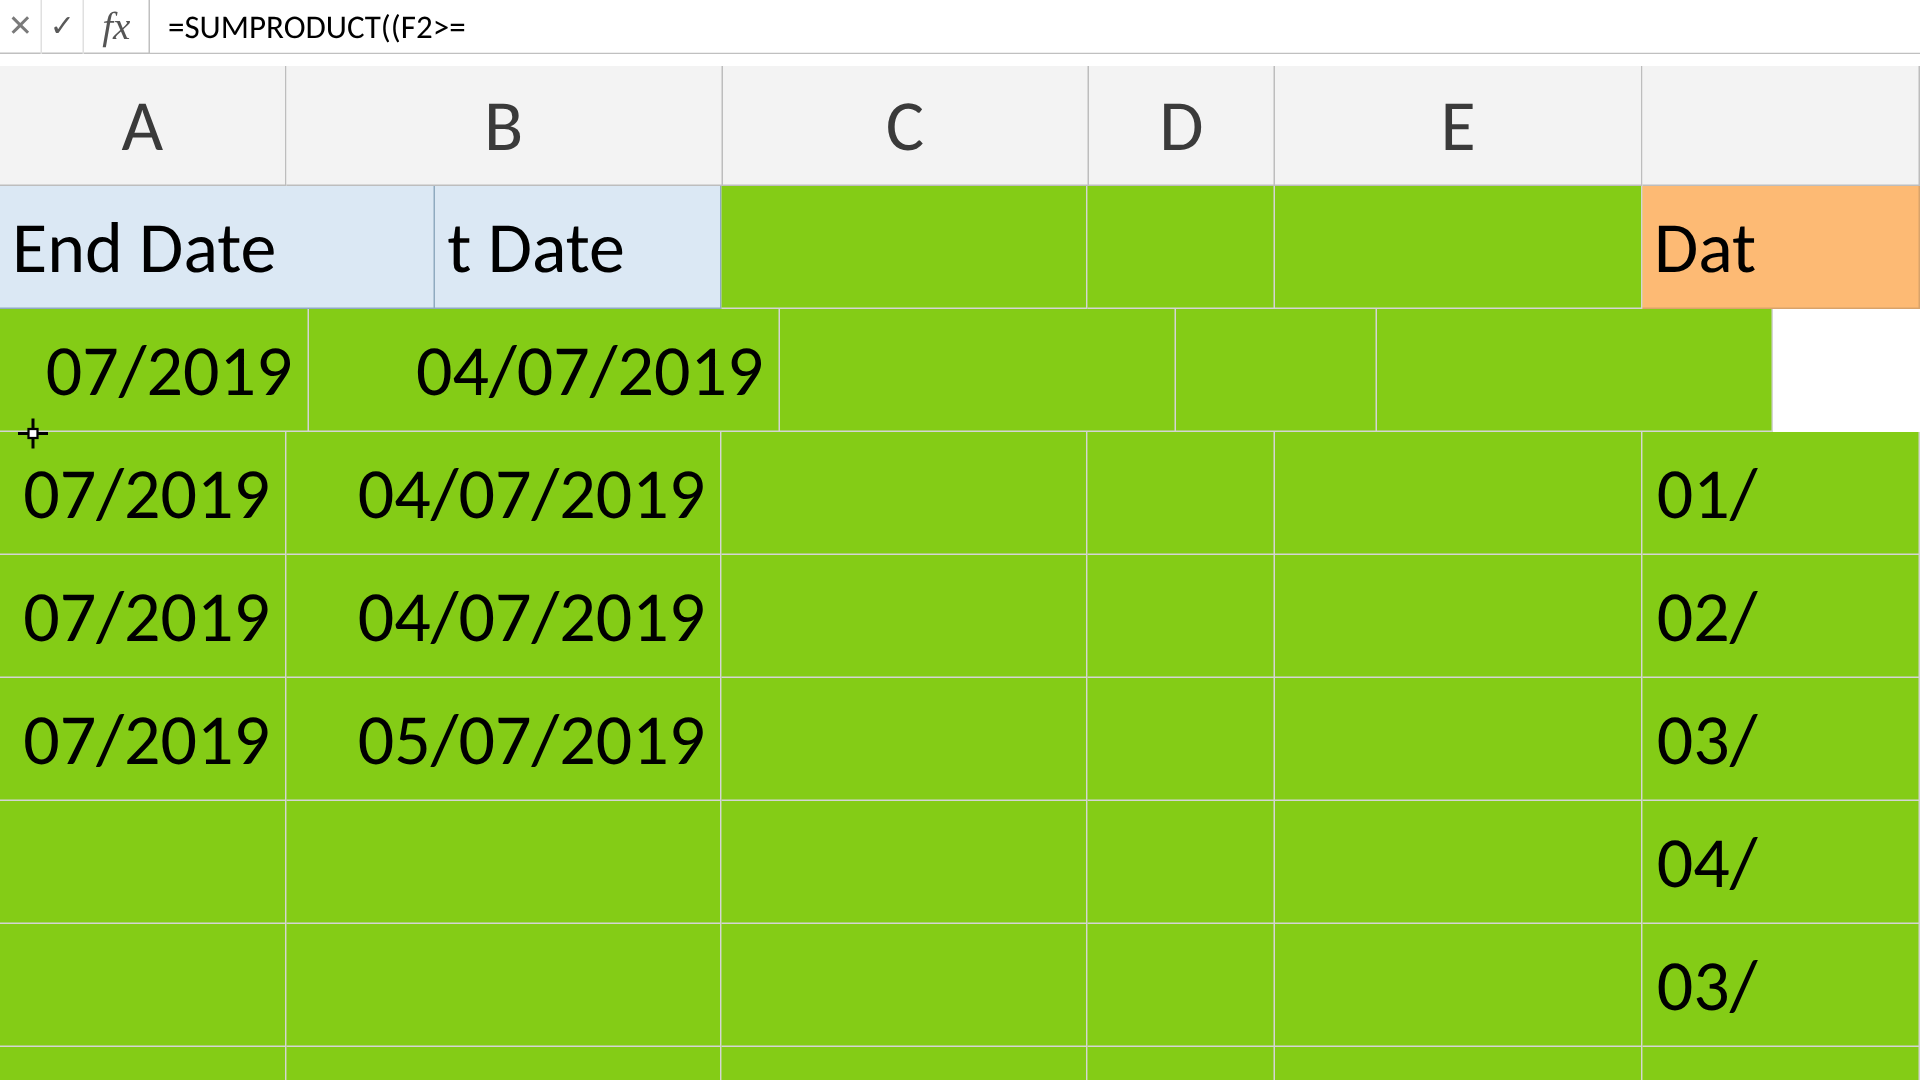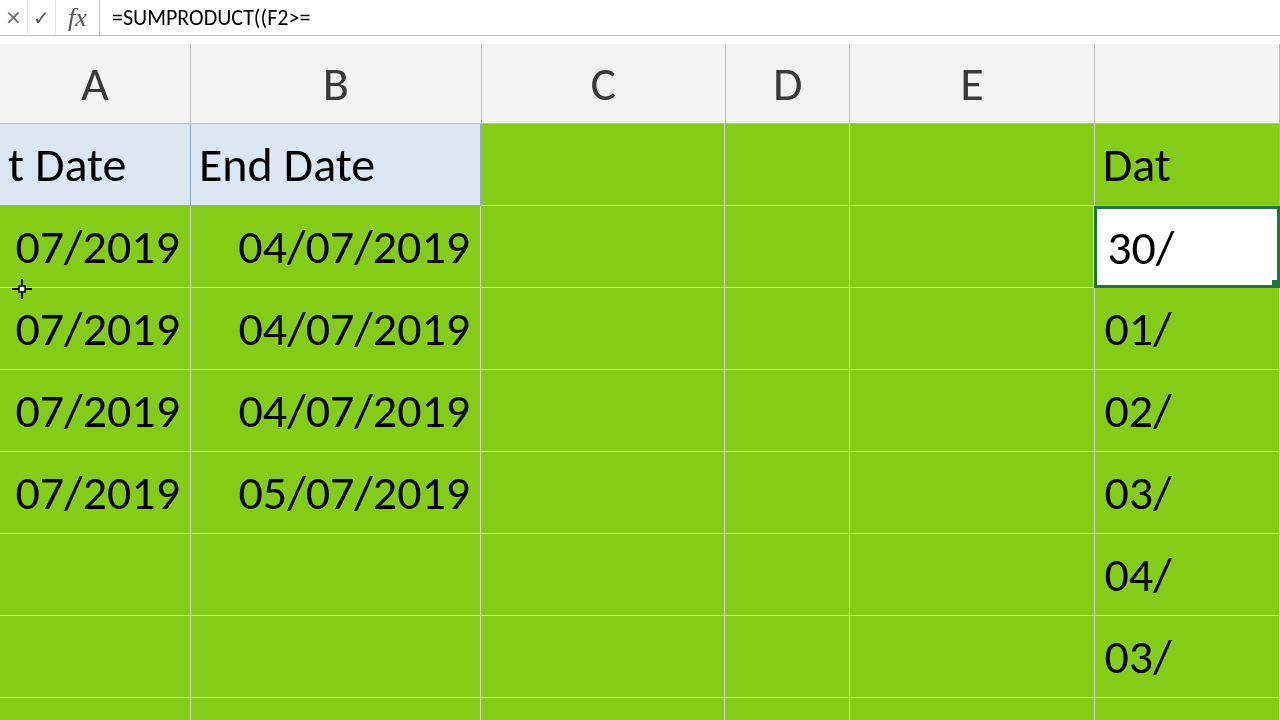--- a/index.html
+++ b/index.html
@@ -103,21 +103,21 @@
     position: relative;
   }
   .cell.header-cell {
     background: #dbe8f4;
     border-right: 1px solid #8faabf;
     border-bottom: 1px solid #8faabf;
     font-weight: 500;
     padding-left: 8px;
   }
   .cell.header-cell.orange {
-    background: #84cc16;
+    background: #fdba74;
     border-right: 1px solid #d9a36a;
     border-bottom: 1px solid #d9a36a;
   }
   .cell.right { justify-content: flex-end; }
   .cell.left { justify-content: flex-start; }
 
   .cell.selected {
     border: 3px solid #217346;
     background: #fff;
   }
@@ -174,35 +174,34 @@
     <div class="col-header w-B">B</div>
     <div class="col-header w-C">C</div>
     <div class="col-header w-D">D</div>
     <div class="col-header w-E">E</div>
     <div class="col-header w-F"></div>
   </div>
 
   <div class="grid">
 
     <div class="row">
+      <div class="cell header-cell w-B left">End Date</div>
       <div class="cell header-cell w-A left">t Date</div>
-      <div class="cell header-cell w-B left">End Date</div>
       <div class="cell w-C"></div>
       <div class="cell w-D"></div>
       <div class="cell w-E"></div>
       <div class="cell header-cell orange w-F left">Dat</div>
     </div>
 
     <div class="row">
       <div class="cell w-A right">07/2019</div>
       <div class="cell w-B right">04/07/2019</div>
       <div class="cell w-C"></div>
       <div class="cell w-D"></div>
       <div class="cell w-E"></div>
-      <div class="cell w-F left selected">30/</div>
     </div>
 
     <div class="row">
       <div class="cell w-A right">07/2019</div>
       <div class="cell w-B right">04/07/2019</div>
       <div class="cell w-C"></div>
       <div class="cell w-D"></div>
       <div class="cell w-E"></div>
       <div class="cell w-F left">01/</div>
     </div>

